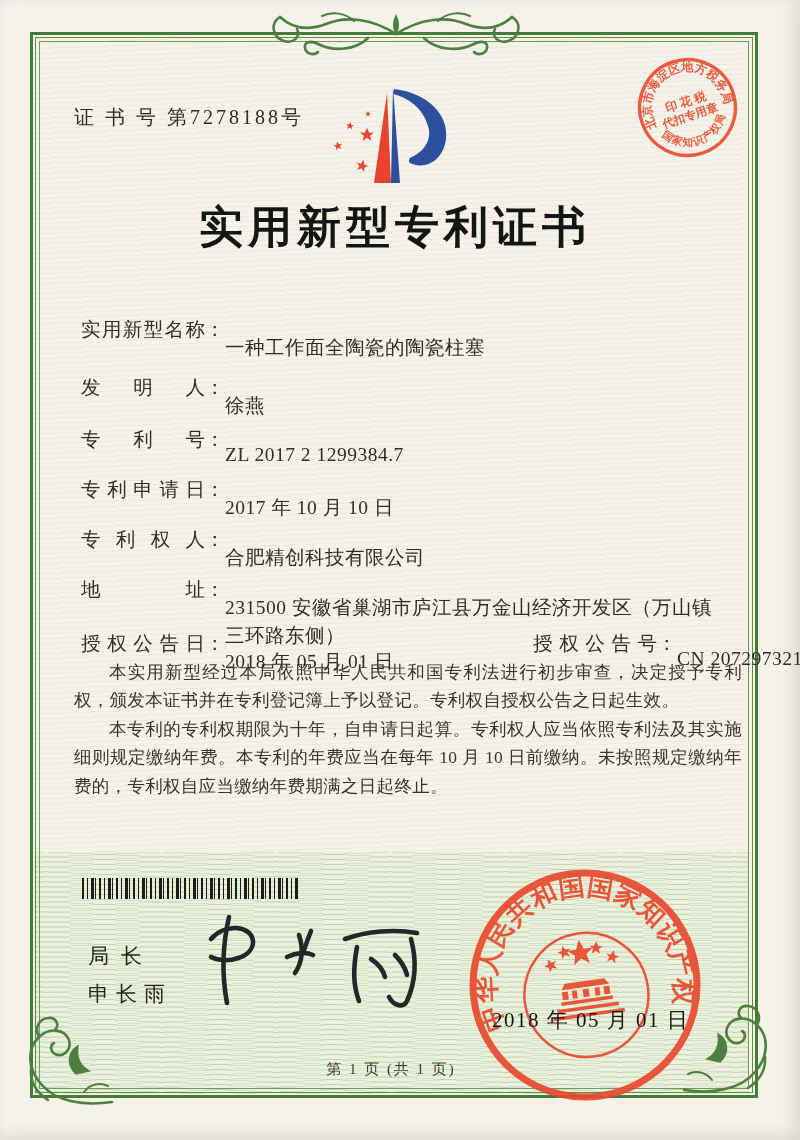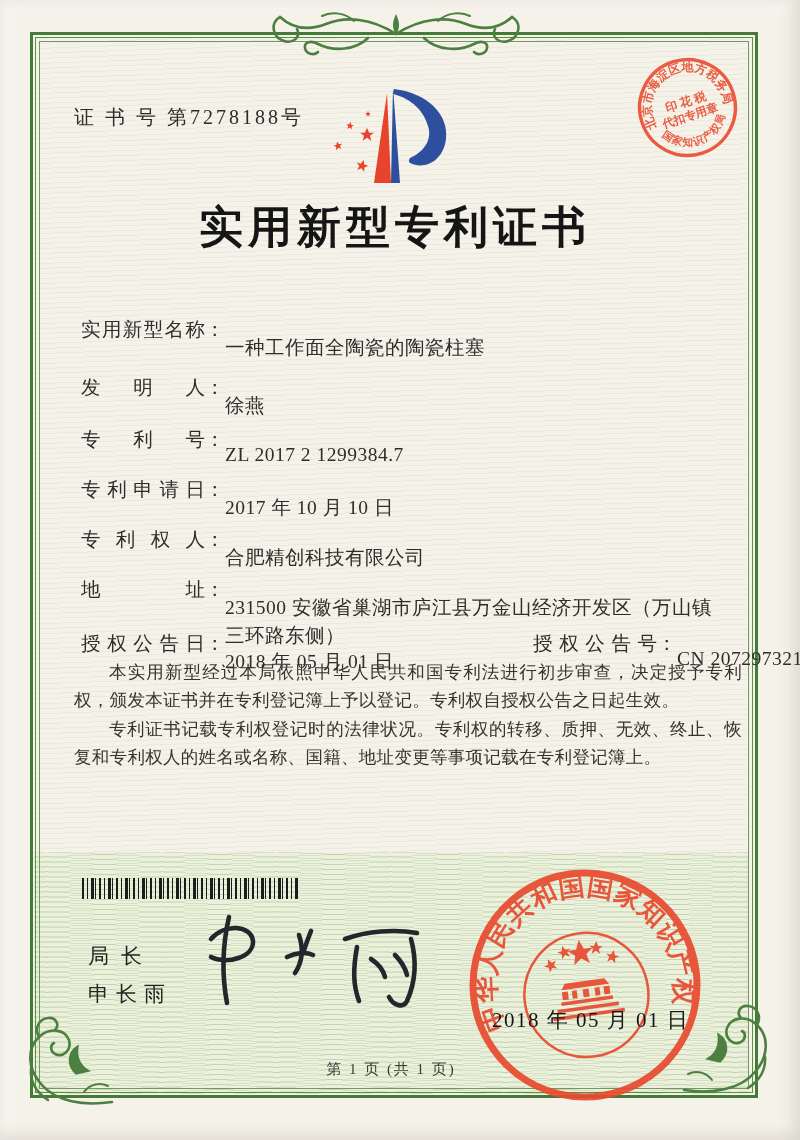--- a/index.html
+++ b/index.html
@@ -149,21 +149,21 @@
   <span class="flabel">地址</span><span class="fcolon">：</span><span class="fvalue wrap">231500 安徽省巢湖市庐江县万金山经济开发区（万山镇
 三环路东侧）</span>
 </div>
 <div class="field-row" style="top:630px">
   <span><span class="flabel">授权公告日</span><span class="fcolon">：</span><span class="fvalue">2018 年 05 月 01 日</span></span>
   <span class="grant-col2"><span class="flabel">授权公告号</span><span class="fcolon">：</span><span class="fvalue">CN 207297321 U</span></span>
 </div>
 
 <div class="paras">
   <p>本实用新型经过本局依照中华人民共和国专利法进行初步审查，决定授予专利权，颁发本证书并在专利登记簿上予以登记。专利权自授权公告之日起生效。</p>
-  <p>专利证书记载专利权登记时的法律状况。专利权的转移、质押、无效、终止、恢复和专利权人的姓名或名称、国籍、地址变更等事项记载在专利登记簿上。</p>
+  <p>本专利的专利权期限为十年，自申请日起算。专利权人应当依照专利法及其实施细则规定缴纳年费。本专利的年费应当在每年 10 月 10 日前缴纳。未按照规定缴纳年费的，专利权自应当缴纳年费期满之日起终止。</p>
 </div>
 
 <div class="barcode"></div>
 
 <div class="sig-role">局长</div>
 <div class="sig-name">申长雨</div>
 <svg class="signature" width="260" height="110" viewBox="0 0 260 110">
   <g stroke="#23262b" fill="none" stroke-width="4.6" stroke-linecap="round" stroke-linejoin="round">
     <path d="M34,12 C28,38 26,66 32,98"></path>
     <path d="M16,34 C30,18 56,20 58,36 C59,52 32,60 16,52"></path>

